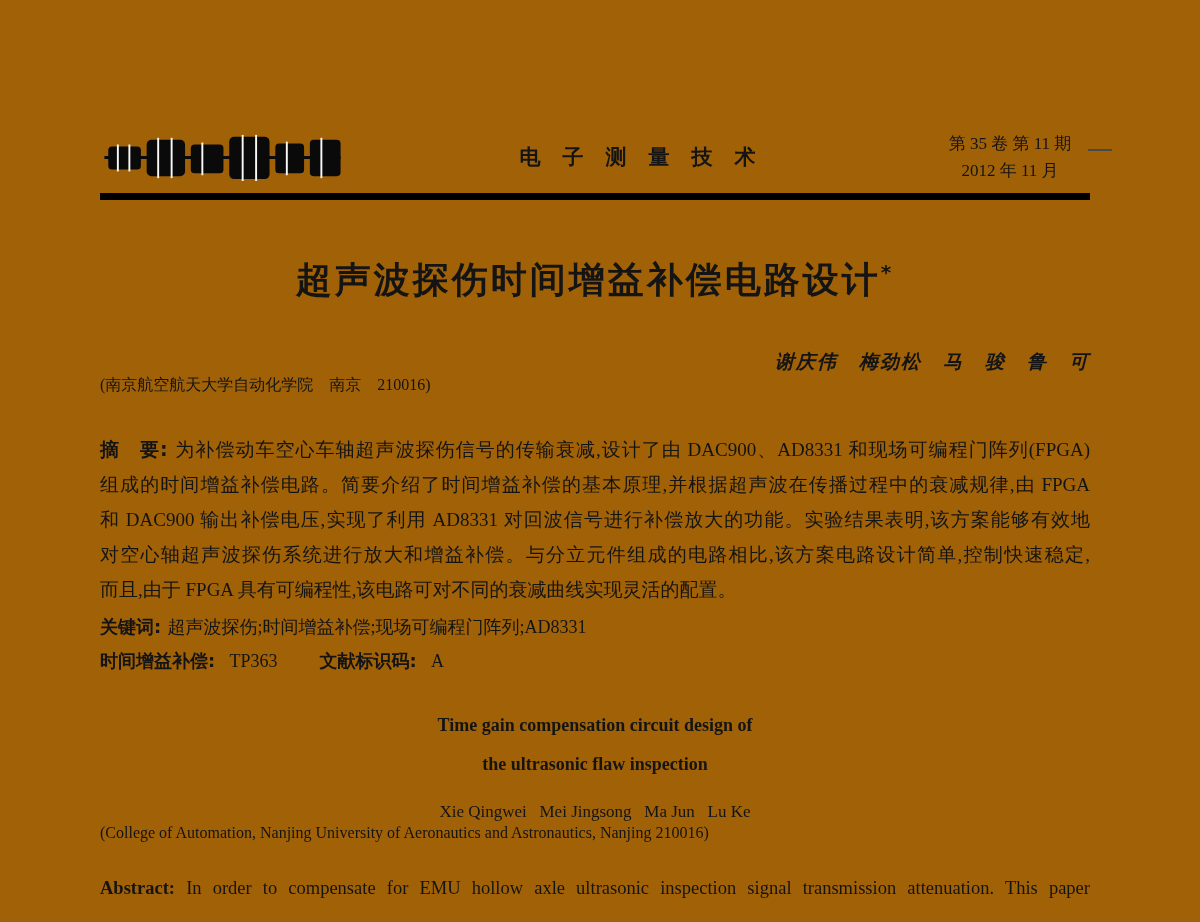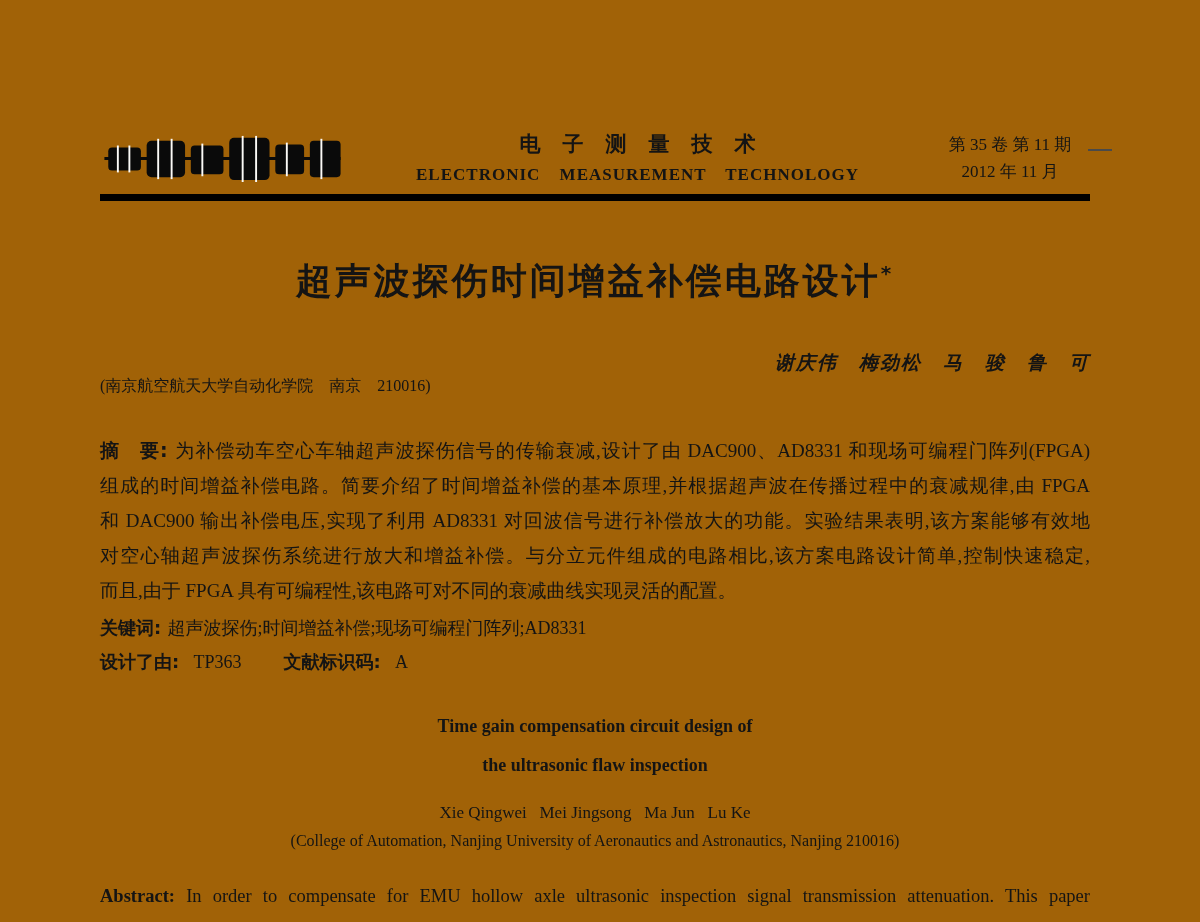--- a/index.html
+++ b/index.html
@@ -52,21 +52,21 @@
   .clc-line{font-size:18px;line-height:33px;}
   .clc-line .gap{margin-left:42px;}
   .clc-line .val{margin-left:8px;margin-top:7px;}
   
   .title-en{
     margin-top:28px;text-align:center;
     font-size:18px;font-weight:bold;line-height:39px;
     font-family:"Liberation Serif",serif;
   }
   .authors-en{margin-top:18px;text-align:center;font-size:17px;white-space:pre-wrap;}
-  .affil-en{margin-top:9px;text-align:center;font-size:16px;}
+  .affil-en{margin-top:2px;font-size:16px;}
   .abstract-en{margin-top:30px;font-size:18.5px;line-height:33px;}
   .abstract-en .jl{text-align:justify;text-align-last:justify;}
   .abstract-en .blabel{font-family:"Liberation Serif",serif;}
 </style>
 </head>
 <body>
 
 <div class="page">
   <div class="artifact"></div>
   <div class="content">
@@ -91,21 +91,20 @@
             <line x1="104" y1="10" x2="104" y2="44"></line>
             <line x1="146" y1="2" x2="146" y2="50"></line>
             <line x1="160" y1="2" x2="160" y2="50"></line>
             <line x1="192" y1="9" x2="192" y2="44"></line>
             <line x1="228" y1="5" x2="228" y2="47"></line>
           </g>
         </svg>
       </div>
       <div class="jname">
         <div class="jname-cn">电子测量技术</div>
-        <div class="jname-en">ELECTRONIC MEASUREMENT TECHNOLOGY</div>
       </div>
       <div class="issue">
         <div>第 35 卷 第 11 期</div>
         <div>2012 年 11 月</div>
       </div>
     </div>
 
     <div class="rule"></div>
 
     <h1 class="title-cn"><span>超声波探伤时间增益补偿电路设计</span><sup>*</sup></h1>
@@ -119,21 +118,21 @@
       <div class="jl">和 DAC900 输出补偿电压,实现了利用 AD8331 对回波信号进行补偿放大的功能。实验结果表明,该方案能够有效地</div>
       <div class="jl">对空心轴超声波探伤系统进行放大和增益补偿。与分立元件组成的电路相比,该方案电路设计简单,控制快速稳定,</div>
       <div>而且,由于 FPGA 具有可编程性,该电路可对不同的衰减曲线实现灵活的配置。</div>
     </div>
 
     <div class="kw-line">
       <span class="blabel">关键词: </span><span>超声波探伤;时间增益补偿;现场可编程门阵列;AD8331</span>
     </div>
 
     <div class="clc-line">
-      <span class="blabel">设计了由: </span><span class="val">TP363</span><span class="blabel gap">文献标识码: </span><span class="val">A</span>
+      <span class="blabel">时间增益补偿: </span><span class="val">TP363</span><span class="blabel gap">文献标识码: </span><span class="val">A</span>
     </div>
 
     <div class="title-en">
       <div>Time gain compensation circuit design of</div>
       <div>the ultrasonic flaw inspection</div>
     </div>
 
     <div class="authors-en">Xie Qingwei   Mei Jingsong   Ma Jun   Lu Ke</div>
     <div class="affil-en">(College of Automation, Nanjing University of Aeronautics and Astronautics, Nanjing 210016)</div>
 

